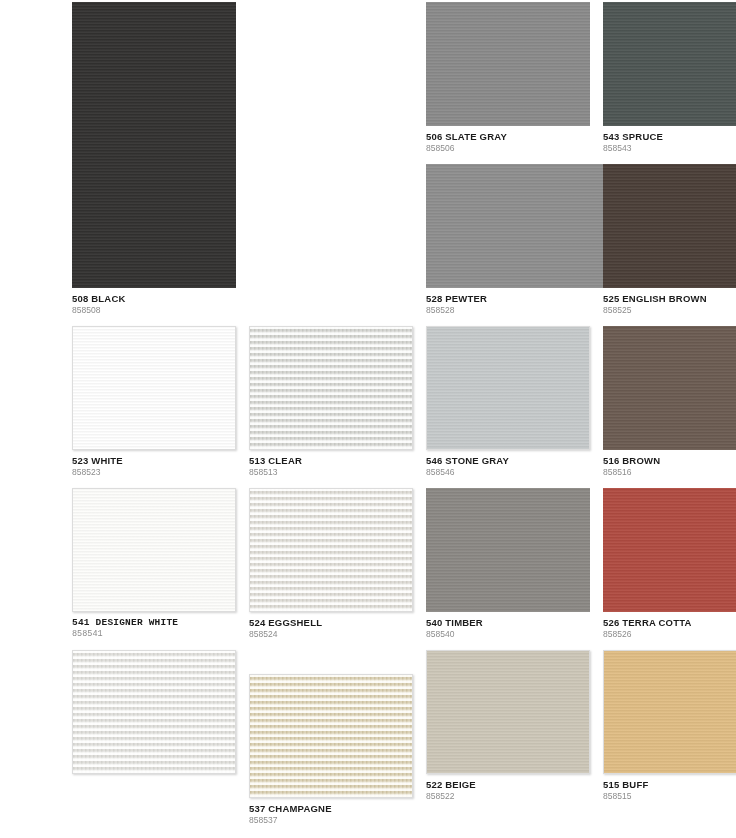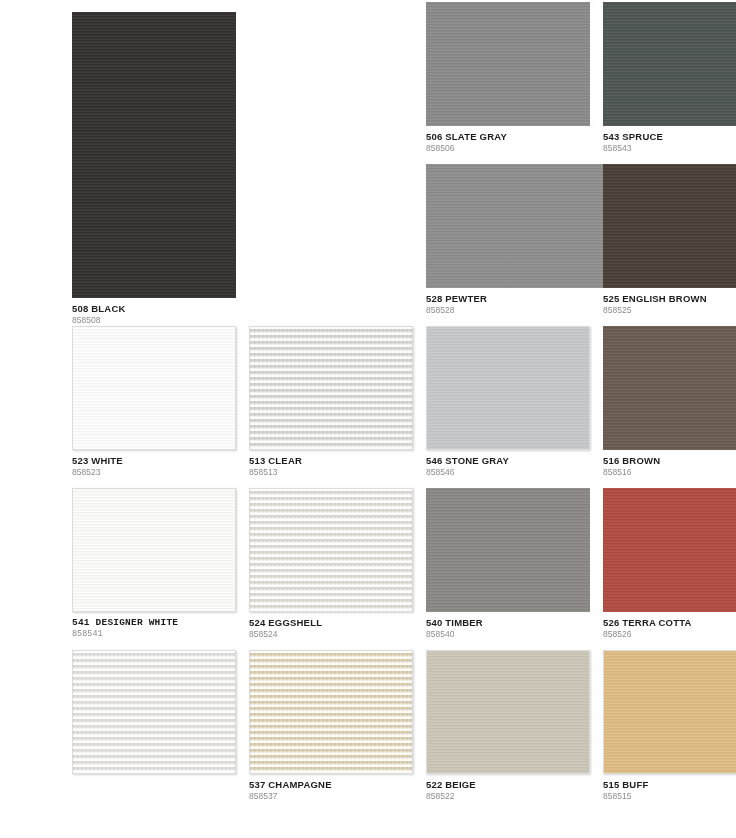--- a/index.html
+++ b/index.html
@@ -62,21 +62,21 @@
     font-size:8.5px;
     color:#8c8c8c;
     line-height:11px;
     white-space:nowrap;
   }
 </style>
 </head>
 <body>
 
 <div class="sheet">
-    <div class="cell" style="left: 32px; top: 12px; width: 164px;">
+    <div class="cell" style="left: 32px; top: 2px; width: 164px;">
       <div class="swatch" style="height: 286px; background: rgb(50, 49, 48);"></div>
       <div class="label">
         <div class="name">508 BLACK</div>
         <div class="code">858508</div>
       </div>
     </div>
     <div class="cell" style="left: 386px; top: 2px; width: 164px;">
       <div class="swatch" style="height: 124px; background: rgb(138, 138, 138);"></div>
       <div class="label">
         <div class="name">506 SLATE GRAY</div>
@@ -156,21 +156,21 @@
     <div class="cell" style="left: 563px; top: 488px; width: 194px;">
       <div class="swatch" style="height: 124px; background: rgb(176, 75, 65);"></div>
       <div class="label">
         <div class="name">526 TERRA COTTA</div>
         <div class="code">858526</div>
       </div>
     </div>
     <div class="cell" style="left: 32px; top: 650px; width: 164px;">
       <div class="swatch ribbed light shadowed" style="height: 124px; background: rgb(247, 246, 241);"></div>
     </div>
-    <div class="cell" style="left: 209px; top: 650px; width: 164px;">
+    <div class="cell" style="left: 209px; top: 674px; width: 164px;">
       <div class="swatch ribbed light shadowed" style="height: 124px; background: rgb(240, 227, 189);"></div>
       <div class="label">
         <div class="name">537 CHAMPAGNE</div>
         <div class="code">858537</div>
       </div>
     </div>
     <div class="cell" style="left: 386px; top: 650px; width: 164px;">
       <div class="swatch light shadowed" style="height: 124px; background: rgb(205, 199, 184);"></div>
       <div class="label">
         <div class="name">522 BEIGE</div>

